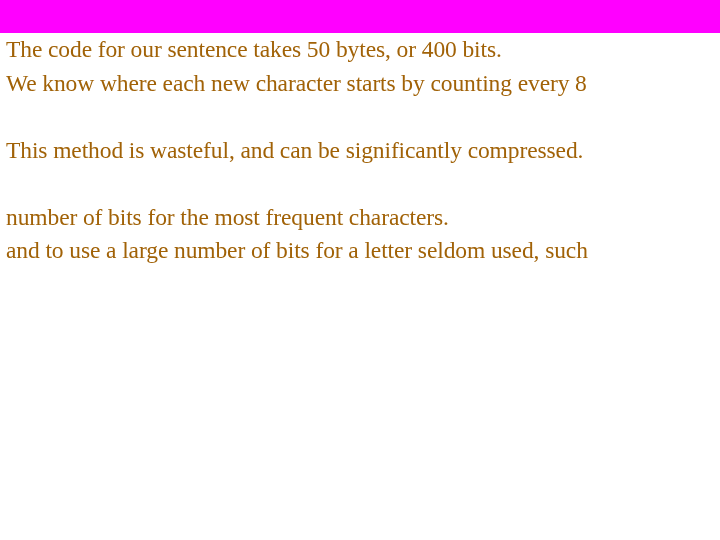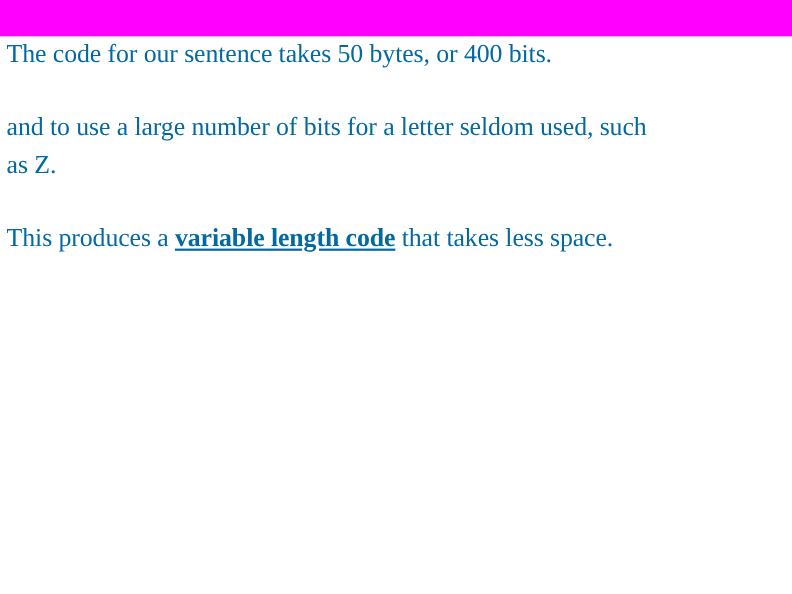--- a/index.html
+++ b/index.html
@@ -30,21 +30,21 @@
   .content {
     position: absolute;
     left: 0;
     top: 33px;
     width: 720px;
     padding: 0;
   }
   .para {
     margin: 0;
     padding: 0 8px 0 6px;
-    color: #0369a1;
+    color: #a16207;
     font-family: "Liberation Serif", serif;
     font-size: 23.5px;
     line-height: 33.5px;
     letter-spacing: -0.1px;
   }
   .para.spacer-before {
     margin-top: 33.5px;
   }
   .line {
     display: block;
@@ -59,26 +59,27 @@
 <body>
 
 <div class="slide">
 
   <div class="top-band"></div>
 
   <div class="content">
 
     <div class="para">
       <span class="line">The code for our sentence takes 50 bytes, or 400 bits.</span>
-    </div>
-
-
-    <div class="para spacer-before">
-      <span class="line">and to use a large number of bits for a letter seldom used, such</span>
-      <span class="line">as Z.</span>
+      <span class="line">We know where each new character starts by counting every 8</span>
     </div>
 
     <div class="para spacer-before">
-      <span class="line"><span>This produces a </span><span class="underline-bold">variable length code</span><span> that takes less space.</span></span>
+      <span class="line">This method is wasteful, and can be significantly compressed.</span>
     </div>
+
+    <div class="para spacer-before">
+      <span class="line">number of bits for the most frequent characters.</span>
+      <span class="line">and to use a large number of bits for a letter seldom used, such</span>
+    </div>
+
 
   </div>
 </div>
 
 </body></html>

